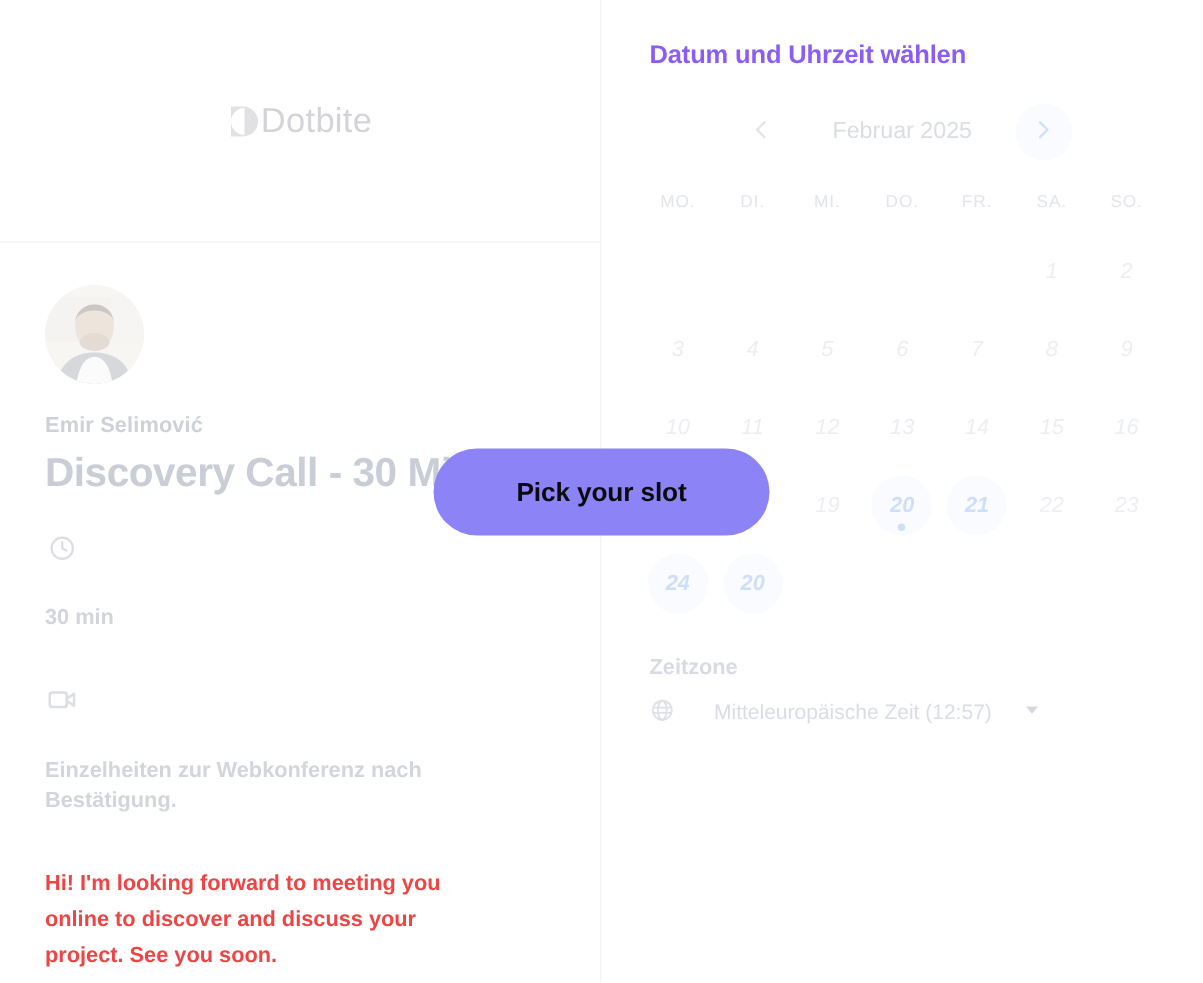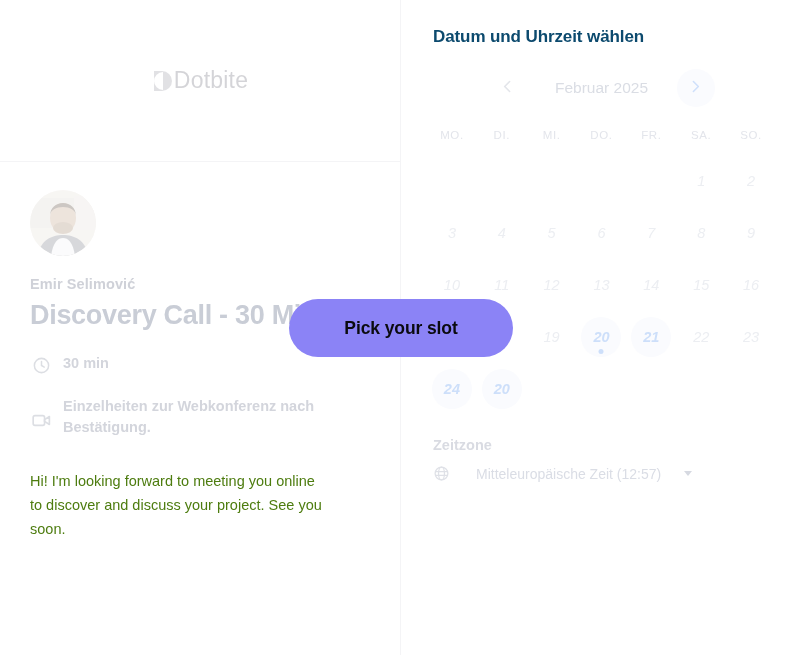--- a/index.html
+++ b/index.html
@@ -93,22 +93,23 @@
     font-weight: 700;
     color: #c9cdd6;
     letter-spacing: -.3px;
     white-space: nowrap;
   }
 
   .meta-list { margin-top: 22px; }
   .meta-row {
     display: flex;
     align-items: flex-start;
-    gap: 11px;
+    gap: 26px;
     margin-bottom: 20px;
+    flex-direction: column;
   }
   .meta-icon {
     width: 22px;
     height: 22px;
     flex: none;
     display: flex;
     align-items: center;
     justify-content: center;
     color: #dcdee3;
     margin-top: 1px;
@@ -120,30 +121,30 @@
     color: #d3d5dc;
     line-height: 1.42;
     max-width: 260px;
   }
   .meta-text.duration { color: #d3d5dc; }
 
   .event-desc {
     margin-top: 32px;
     font-size: 14.5px;
     line-height: 1.66;
-    color: #4d7c0f;
+    color: #ef4444;
     max-width: 300px;
-    font-weight: 400;
+    font-weight: 700;
   }
 
   
   .cal-title {
     font-size: 17px;
     font-weight: 700;
-    color: #0c4a6e;
+    color: #8b5cf6;
     padding: 27px 0 0 32px;
     letter-spacing: -.1px;
   }
   .month-nav {
     display: flex;
     align-items: center;
     justify-content: center;
     gap: 0;
     margin-top: 22px;
     padding: 0 30px;

